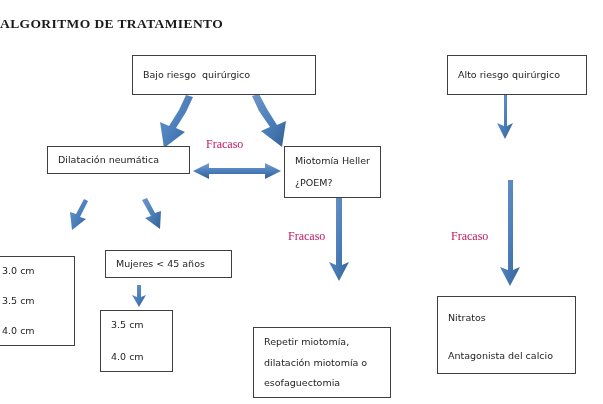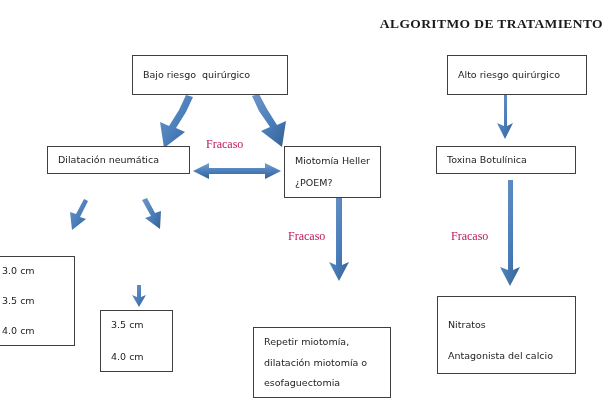--- a/index.html
+++ b/index.html
@@ -16,21 +16,21 @@
     width: 603px;
     height: 404px;
     background: #ffffff;
     overflow: hidden;
   }
   .title {
     position: absolute;
     left: 0;
     top: 16px;
     width: 603px;
-    text-align: right;
+    text-align: left;
     font-family: "Liberation Serif", "DejaVu Serif", serif;
     font-weight: bold;
     font-size: 13.5px;
     letter-spacing: 0.4px;
     color: #1a1a1a;
   }
   .box {
     position: absolute;
     box-sizing: border-box;
     border: 1px solid #3f3f3f;
@@ -124,60 +124,60 @@
 
     <g>
       <polygon fill="url(#gblue)" points="504,95 507,95 507,126 513,123 505,139 497,123 504,126"></polygon>
     </g>
 
     <g>
       <polygon fill="url(#gblue)" points="508,180 513,180 513,270 520,267 510,286 500,267 508,270"></polygon>
     </g>
   </svg>
 
-  <div class="box" style="left:132px; top:55px; width:156px; height:40px;">
+  <div class="box" style="left:132px; top:55px; width:184px; height:40px;">
     <span class="line">Bajo riesgo  quirúrgico</span>
   </div>
 
   <div class="box" style="left:436px; top:55px; width:140px; height:40px;margin-left:11px;">
     <span class="line">Alto riesgo quirúrgico</span>
   </div>
 
   <div class="box" style="left:47px; top:146px; width:143px; height:28px;">
     <span class="line">Dilatación neumática</span>
   </div>
 
   <div class="box top-pad spread" style="left:284px; top:146px; width:97px; height:52px;">
     <span class="line">Miotomía Heller</span>
     <span class="line">¿POEM?</span>
   </div>
 
-  <div class="box" style="left:436px; top:146px; width:140px; height:28px;">
-    <span class="line">Toxina Botulínica</span>
-  </div>
 
   <div class="box edge-box spread top-pad" style="left:-8px; top:256px; width:83px; height:90px;">
     <span class="line">3.0 cm</span>
     <span class="line">3.5 cm</span>
     <span class="line">4.0 cm</span>
   </div>
 
+  <div class="box" style="left:105px; top:250px; width:127px; height:28px;">
+    <span class="line">Mujeres &lt; 45 años</span>
+  </div>
 
   <div class="box spread top-pad" style="left:100px; top:310px; width:73px; height:62px;">
     <span class="line">3.5 cm</span>
     <span class="line">4.0 cm</span>
   </div>
 
   <div class="box spread top-pad" style="left:253px; top:291px; width:138px; height:71px;margin-top:36px;">
     <span class="line">Repetir miotomía,</span>
     <span class="line">dilatación miotomía o</span>
     <span class="line">esofaguectomia</span>
   </div>
 
-  <div class="box spread" style="left:437px; top:296px; width:139px; height:78px; padding-top:23px; padding-bottom:12px;">
+  <div class="box spread" style="left:437px; top:296px; width:139px; height:78px; padding-top:16px; padding-bottom:12px;">
     <span class="line">Nitratos</span>
     <span class="line">Antagonista del calcio</span>
   </div>
 
   <div class="lbl" style="left:206px; top:137px;">Fracaso</div>
 
   <div class="lbl" style="left:288px; top:229px;">Fracaso</div>
 
   <div class="lbl" style="left:451px; top:229px;">Fracaso</div>
 

